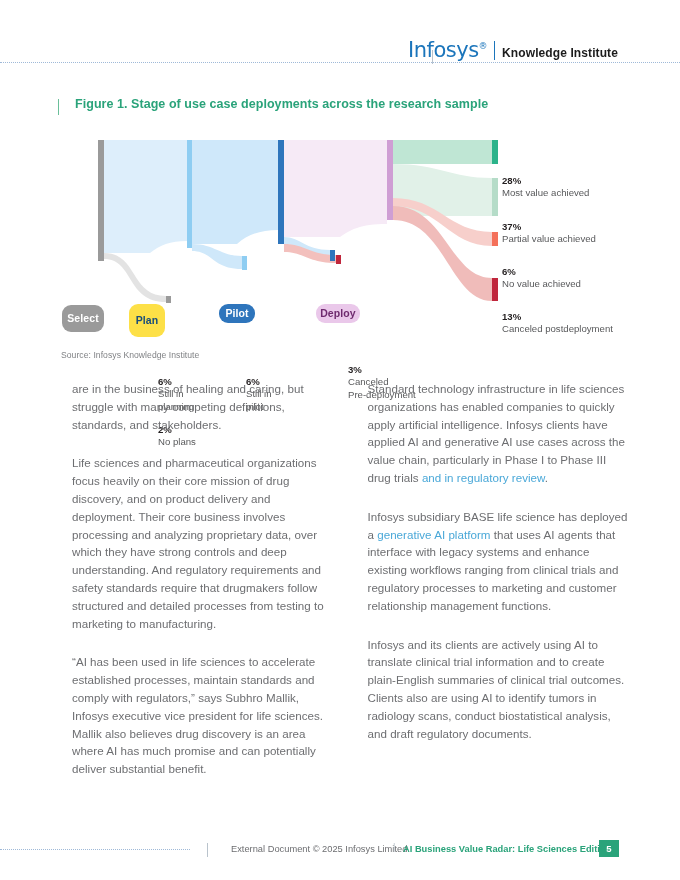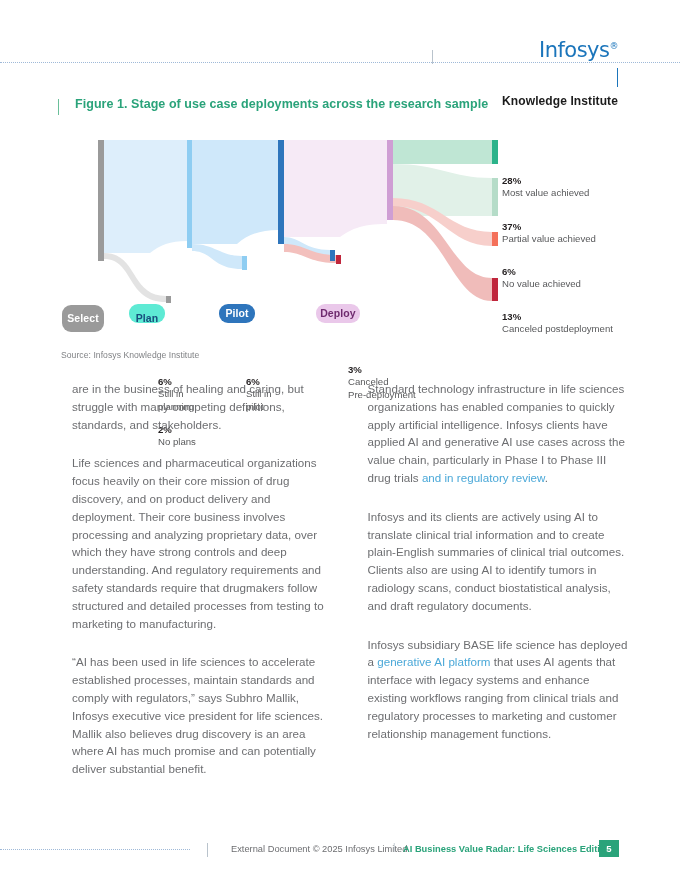--- a/index.html
+++ b/index.html
@@ -43,21 +43,20 @@
     height: 14px;
     background: #b9c3cc;
   }
   .logo-wrap {
     position: absolute;
     right: 62px;
     top: 40px;
     display: flex;
     align-items: flex-end;
     gap: 7px;
-    flex-direction: column;
   }
   .logo-infosys {
     font-family: "DejaVu Sans", sans-serif;
     font-size: 21px;
     font-weight: 400;
     color: #1b75bb;
     letter-spacing: -0.5px;
     line-height: 1;
     position: relative;
   }
@@ -128,24 +127,23 @@
   }
   .pill-select {
     left: 62px; top: 179px;
     width: 42px; height: 27px;
     background: #9a9a9a;
     color: #ffffff;
     align-items: center;
   }
   .pill-plan {
     left: 129px; top: 178px;
-    width: 36px; height: 19px;
-    background: #5eead4;
+    width: 36px; height: 33px;
+    background: #fde047;
     color: #174c7c;
-    align-items: flex-end;
   }
   .pill-pilot {
     left: 219px; top: 178px;
     width: 36px; height: 19px;
     background: #2e75bc;
     color: #ffffff;
   }
   .pill-deploy {
     left: 316px; top: 178px;
     width: 44px; height: 19px;
@@ -402,22 +400,22 @@
   <div class="cols">
 
     <div class="col">
       <p>are in the business of healing and caring, but struggle with many competing definitions, standards, and stakeholders.</p>
       <p>Life sciences and pharmaceutical organizations focus heavily on their core mission of drug discovery, and on product delivery and deployment. Their core business involves processing and analyzing proprietary data, over which they have strong controls and deep understanding. And regulatory requirements and safety standards require that drugmakers follow structured and detailed processes from testing to marketing to manufacturing.</p>
       <p>“AI has been used in life sciences to accelerate established processes, maintain standards and comply with regulators,” says Subhro Mallik, Infosys executive vice president for life sciences. Mallik also believes drug discovery is an area where AI has much promise and can potentially deliver substantial benefit.</p>
     </div>
 
     <div class="col">
       <p><span>Standard technology infrastructure in life sciences organizations has enabled companies to quickly apply artificial intelligence. Infosys clients have applied AI and generative AI use cases across the value chain, particularly in Phase I to Phase III drug trials </span><a href="#" class="lnk">and in regulatory review</a><span>.</span></p>
+      <p><span>Infosys subsidiary BASE life science has deployed a </span><a href="#" class="lnk">generative AI platform</a><span> that uses AI agents that interface with legacy systems and enhance existing workflows ranging from clinical trials and regulatory processes to marketing and customer relationship management functions.</span></p>
       <p>Infosys and its clients are actively using AI to translate clinical trial information and to create plain-English summaries of clinical trial outcomes. Clients also are using AI to identify tumors in radiology scans, conduct biostatistical analysis, and draft regulatory documents.</p>
-      <p><span>Infosys subsidiary BASE life science has deployed a </span><a href="#" class="lnk">generative AI platform</a><span> that uses AI agents that interface with legacy systems and enhance existing workflows ranging from clinical trials and regulatory processes to marketing and customer relationship management functions.</span></p>
     </div>
   </div>
 
   <div class="footer">
     <div class="footer-rule"></div>
     <div class="footer-tick"></div>
     <div class="footer-text">External Document © 2025 Infosys Limited</div>
     <div class="footer-sep">|</div>
     <div class="footer-title">AI Business Value Radar: Life Sciences Edition</div>
   </div>

